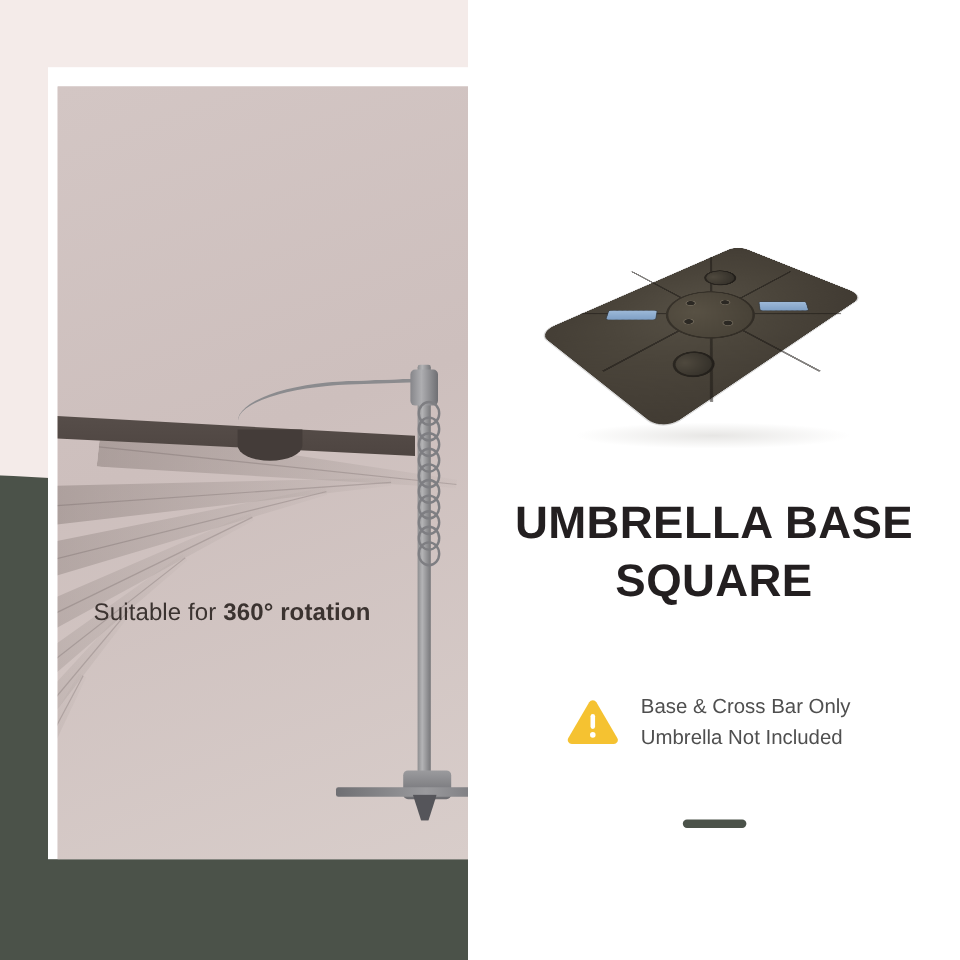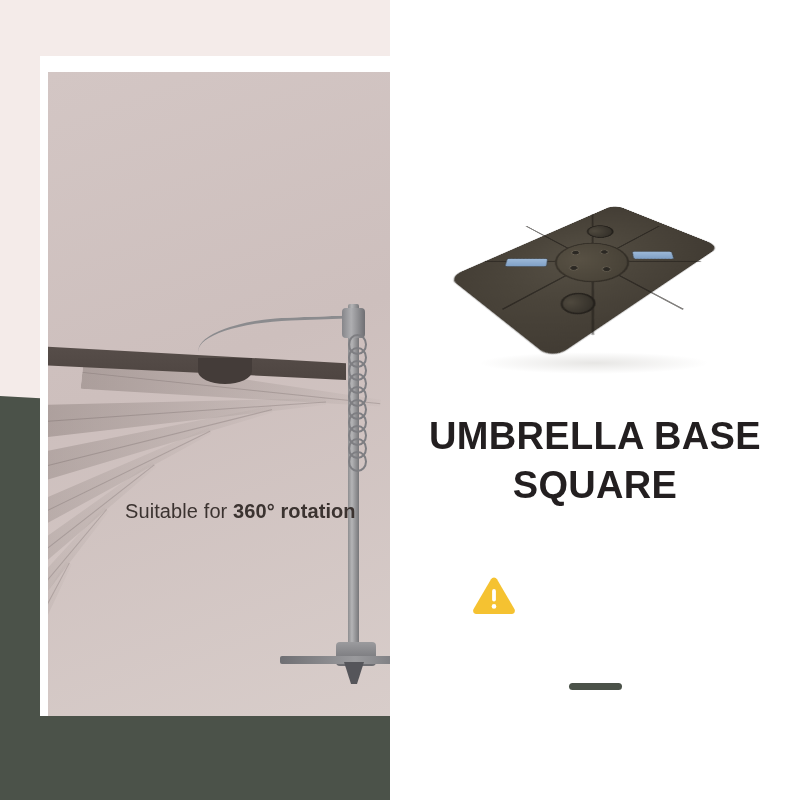--- a/index.html
+++ b/index.html
@@ -140,21 +140,20 @@
 
   .caption {
     position: absolute;
     left: 30px;
     top: 424px;
     width: 290px;
     font-size: 20px;
     line-height: 1.55;
     color: #3b3330;
     letter-spacing: 0.1px;
-    margin-left: 47px;
   }
   .caption b { font-weight: 700; }
 
   
   .right-panel {
     position: absolute;
     left: 390px; top: 0;
     width: 410px; height: 800px;
     background: #ffffff;
   }
@@ -363,18 +362,20 @@
     <div>SQUARE</div>
   </div>
 
   <div class="notice">
     <svg class="warn-icon" viewBox="0 0 44 40">
       <path d="M19.0 3.2 L1.6 33.0 a3.4 3.4 0 0 0 2.9 5.1 H39.5 a3.4 3.4 0 0 0 2.9 -5.1 L25.0 3.2 a3.5 3.5 0 0 0 -6.0 0 Z" fill="#F5C231"></path>
       <rect x="20.1" y="13.0" width="3.8" height="12.4" rx="1.9" fill="#ffffff"></rect>
       <circle cx="22.0" cy="30.4" r="2.3" fill="#ffffff"></circle>
     </svg>
     <div class="notice-text">
+      <div>Base &amp; Cross Bar Only</div>
+      <div>Umbrella Not Included</div>
     </div>
   </div>
 
   <div class="divider"></div>
 
 </div>
 
 </body></html>

